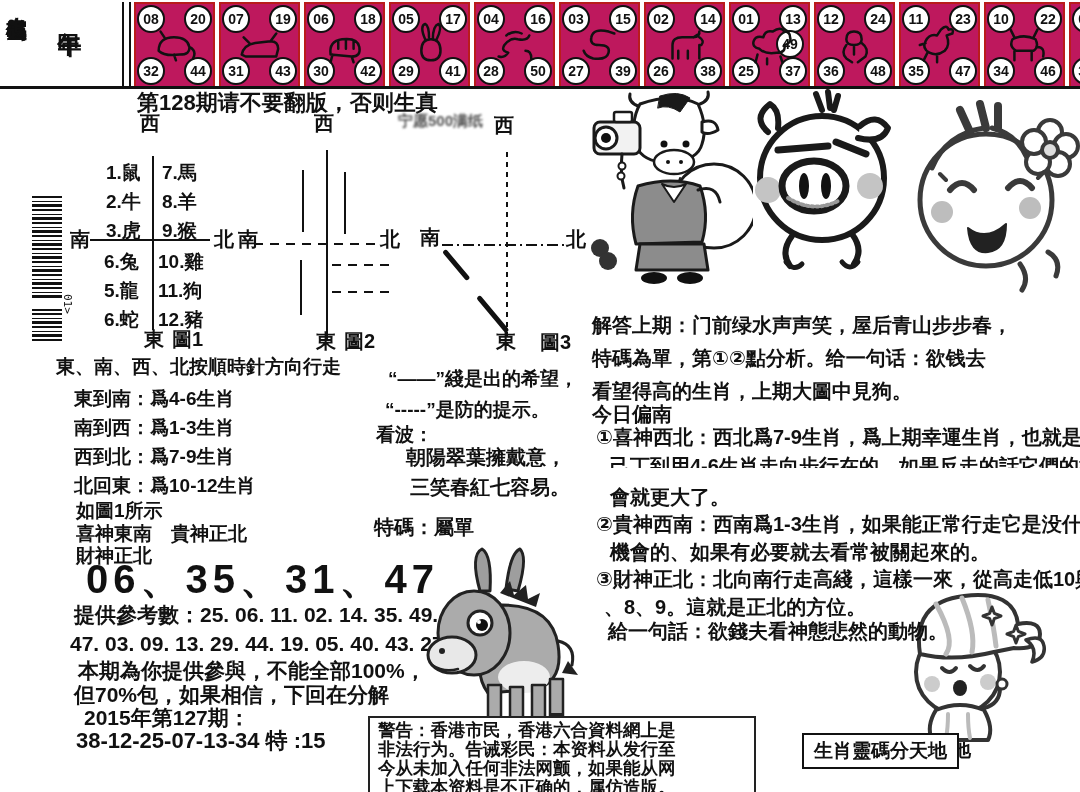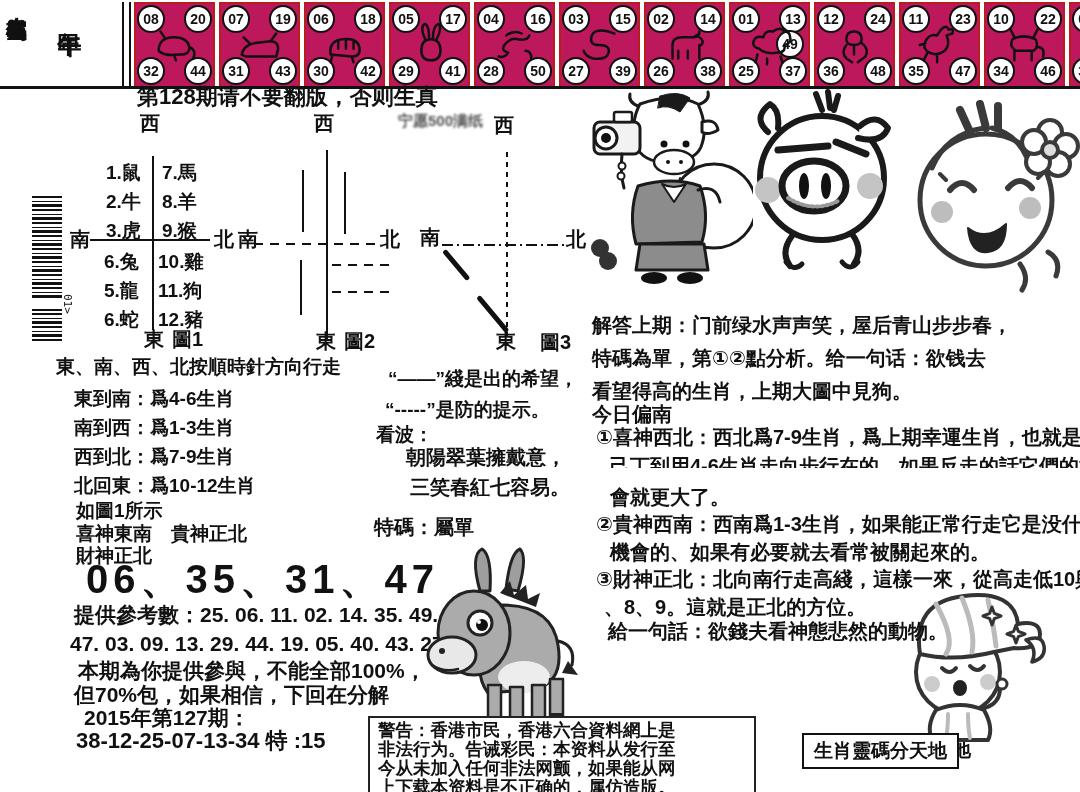--- a/index.html
+++ b/index.html
@@ -322,21 +322,21 @@
       <ellipse cx="64" cy="112" rx="7" ry="8" fill="#222" stroke="none"></ellipse>
       <circle cx="36" cy="108" r="8" fill="#ccc" stroke="none"></circle>
       <circle cx="92" cy="106" r="8" fill="#ccc" stroke="none"></circle>
       <path d="M40 134 q24 -10 48 0 q10 18 4 30 l-56 0 q-6 -14 4 -30z" fill="#fff" stroke-width="4"></path>
       <path d="M88 132 q16 -4 16 -20" stroke-width="4"></path>
       <circle cx="106" cy="108" r="5" fill="#fff" stroke-width="3"></circle>
       <path d="M52 138 q0 14 -2 24 M72 138 q0 14 2 24" stroke="#bbb" stroke-width="4"></path>
     </g>
   </svg>
 
-<div class="t" style="left: 137px; top: 84px; font-size: 22px;">第128期请不要翻版，否则生真</div>
+<div class="t" style="left: 137px; top: 90px; font-size: 22px;">第128期请不要翻版，否则生真</div>
     <div class="t smudge" style="left: 398px; top: 112px; font-size: 15px;">宁愿500满纸</div>
     <div class="t" style="left: 140px; top: 112px; font-size: 20px;">西</div>
     <div class="t" style="left: 70px; top: 228px; font-size: 20px;">南</div>
     <div class="t" style="left: 214px; top: 228px; font-size: 20px;">北</div>
     <div class="t" style="left: 144px; top: 328px; font-size: 20px;">東</div>
     <div class="t" style="left: 172px; top: 328px; font-size: 20px;">圖1</div>
     <div class="t" style="left: 314px; top: 112px; font-size: 20px;">西</div>
     <div class="t" style="left: 238px; top: 228px; font-size: 20px;">南</div>
     <div class="t" style="left: 380px; top: 228px; font-size: 20px;">北</div>
     <div class="t" style="left: 316px; top: 330px; font-size: 20px;">東</div>

